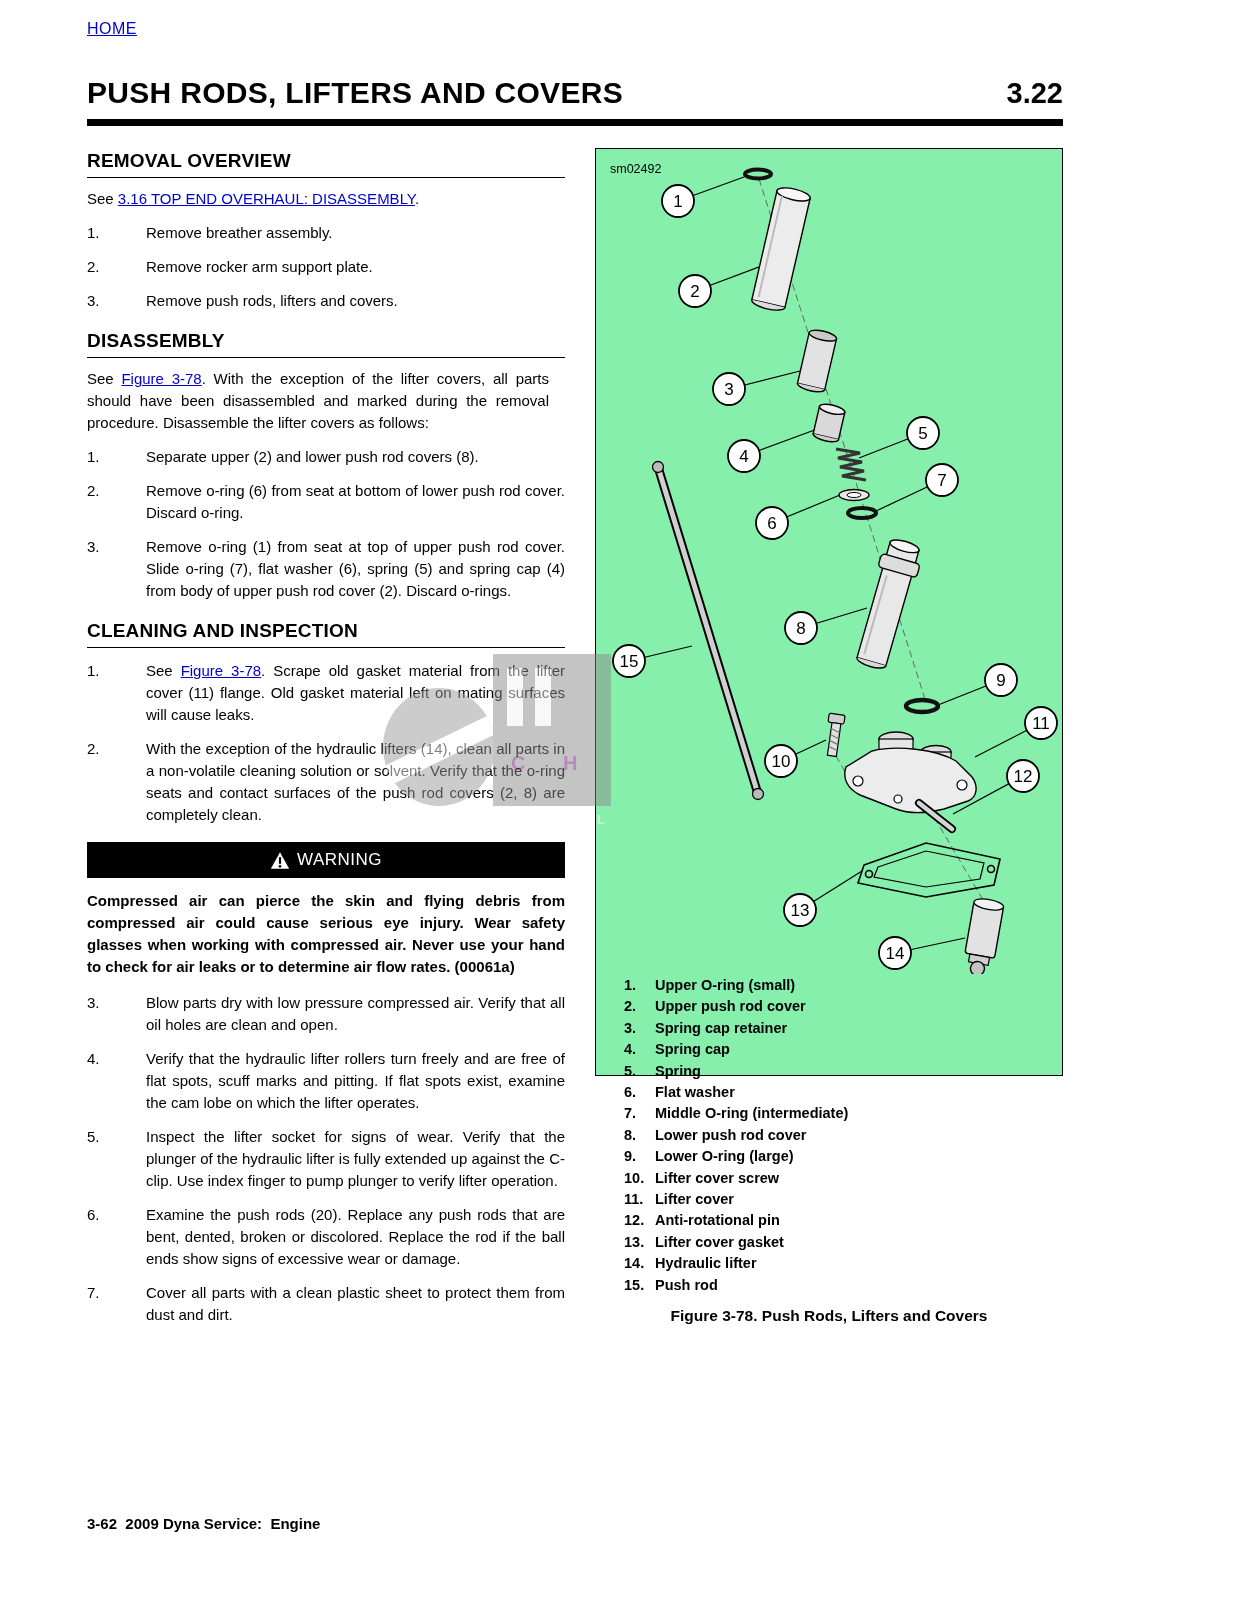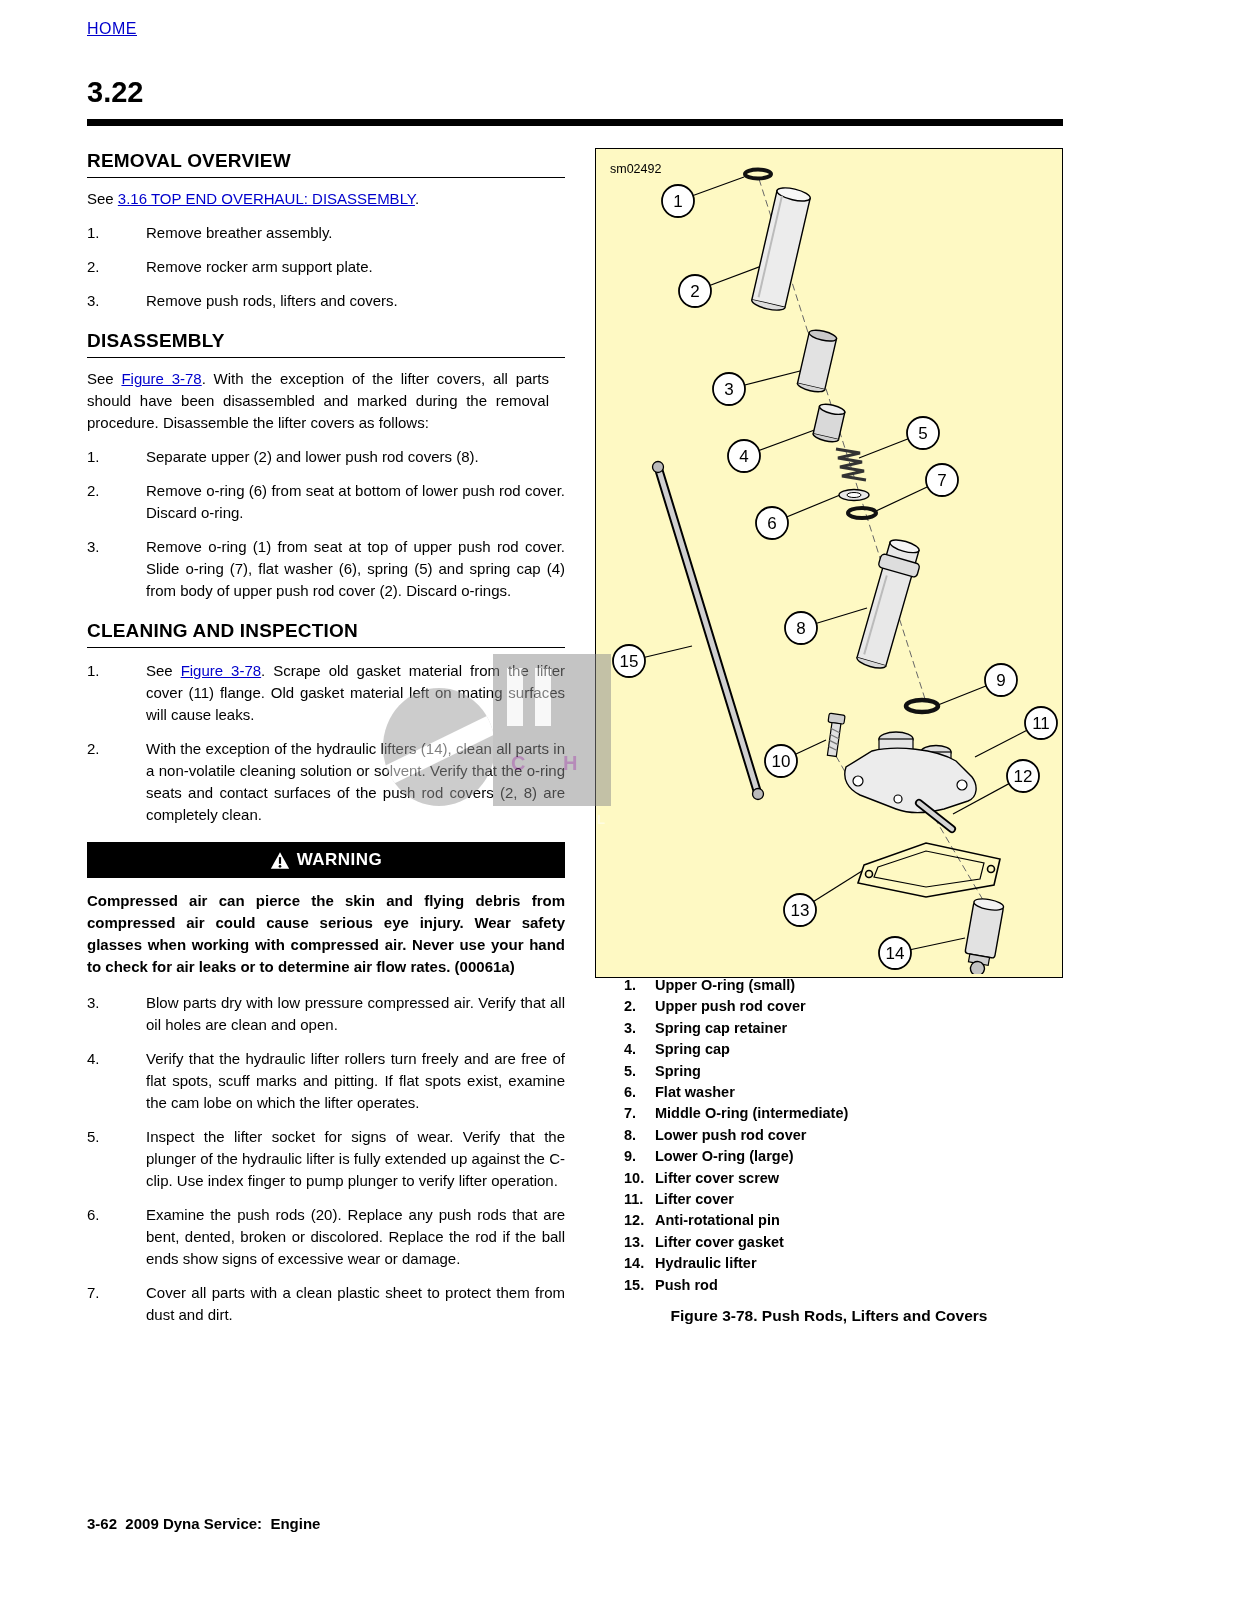--- a/index.html
+++ b/index.html
@@ -34,28 +34,28 @@
 
   .para { font-size: 15px; line-height: 22px; text-align: justify; margin: 10px 16px 12px 0; }
 
   .step { display: flex; font-size: 15px; line-height: 22px; margin: 12px 0; }
   .step .num { width: 36px; flex: none; }
   .step .txt { flex: 1; text-align: justify; margin-left: 23px; }
 
   .warnbar {
     margin: 16px 0 12px 0; height: 36px; background: #000; color: #fff;
     display: flex; align-items: center; justify-content: center; gap: 7px;
-    font-size: 17px; font-weight: bold; letter-spacing: .5px;
+    font-size: 17px; font-weight: normal; letter-spacing: .5px;
   }
   .warnicon { width: 20px; height: 19px; display: block; }
   .warntext { font-size: 15px; line-height: 22px; font-weight: bold; text-align: justify; margin: 12px 0 14px 0; }
 
   .figurebox {
-    position: absolute; left: 595px; top: 148px; width: 468px; height: 830px;
-    border: 1.5px solid #000; background: #fef9c3;
+    position: absolute; left: 595px; top: 148px; width: 468px; height: 928px;
+    border: 1.5px solid #000; background: #86efac;
   }
   .imgcode { position: absolute; left: 14px; top: 13px; font-size: 12.5px; }
   svg.diagram { position: absolute; left: 0; top: 0; width: 465px; height: 825px; }
   .callout circle { fill: #fff; stroke: #000; stroke-width: 1.8; }
   .callout text { font-family: "Liberation Sans", sans-serif; font-size: 17px; text-anchor: middle; fill: #000; }
 
   .legend { position: absolute; left: 28px; top: 826px; width: 425px; }
   .legrow { display: flex; font-size: 14.5px; font-weight: bold; line-height: 21.4px; }
   .legrow .lnum { width: 31px; flex: none; }
 
@@ -74,20 +74,21 @@
   .wm-line2 { position: absolute; left: 116px; top: 164px; color: #fff; font-weight: bold; font-size: 13px; letter-spacing: 10px; white-space: pre; }
 </style>
 </head>
 <body>
 
 <div class="page">
 
   <a class="home">HOME</a>
 
   <div class="titlebar">
+    <h1>PUSH RODS, LIFTERS AND COVERS</h1>
     <div class="secnum">3.22</div>
   </div>
   <div class="titlerule"></div>
 
   <div class="leftcol">
 
     <h2 class="section">REMOVAL OVERVIEW</h2>
     <p class="para"><span>See </span><a class="link">3.16 TOP END OVERHAUL: DISASSEMBLY</a><span>.</span></p>
 
     <div class="step">

